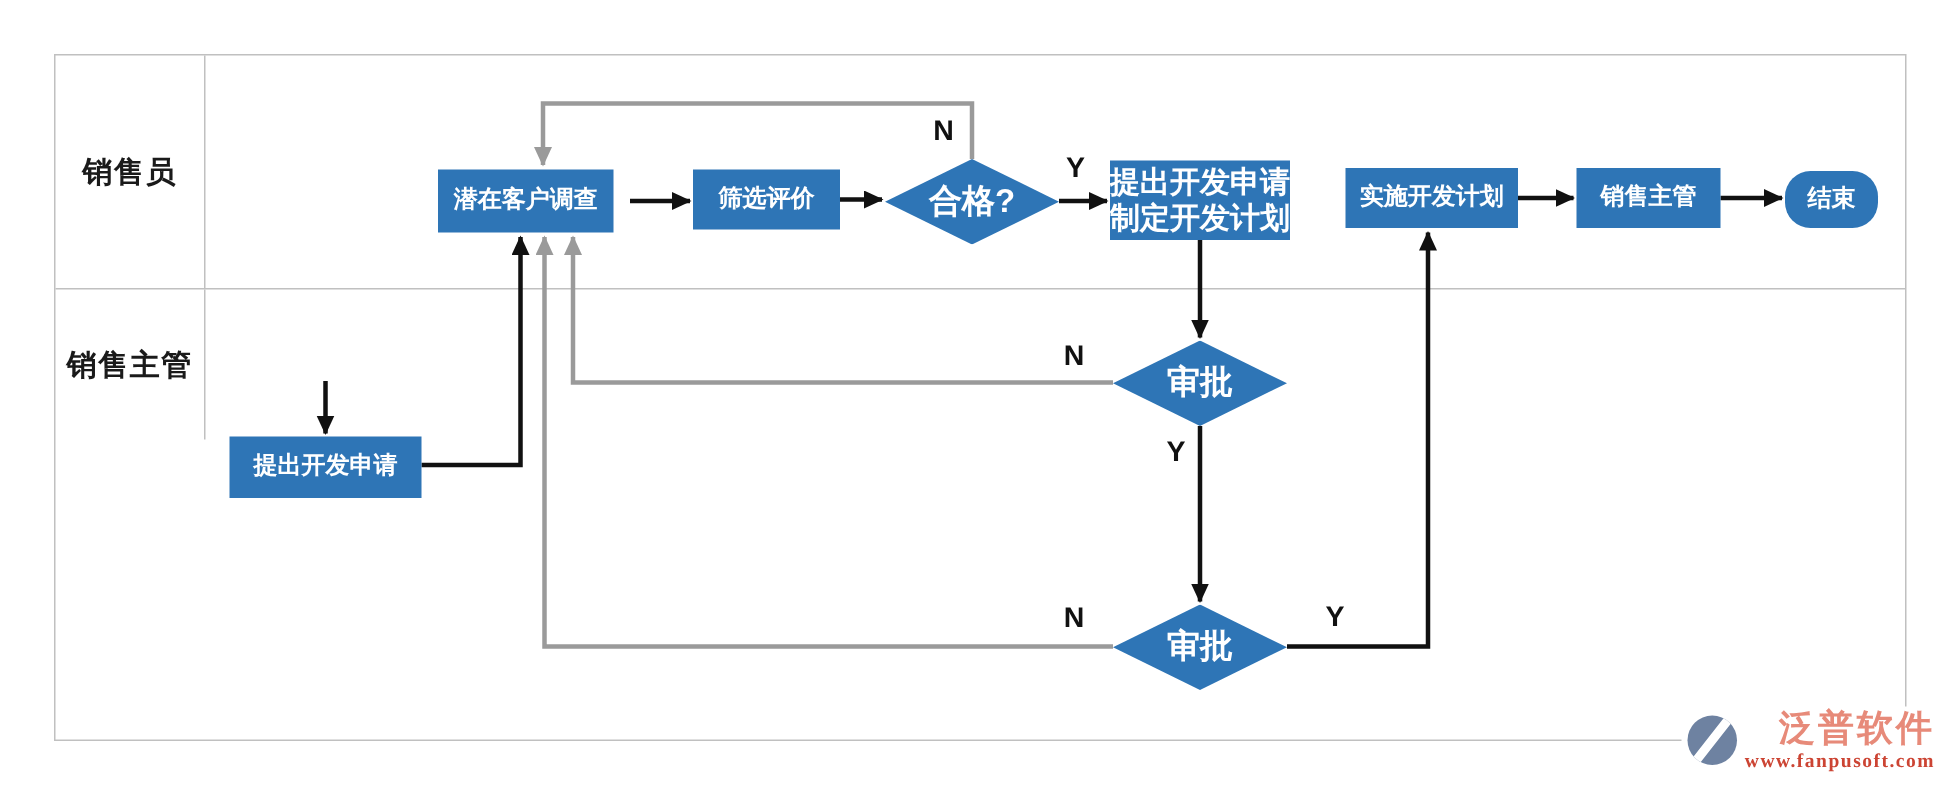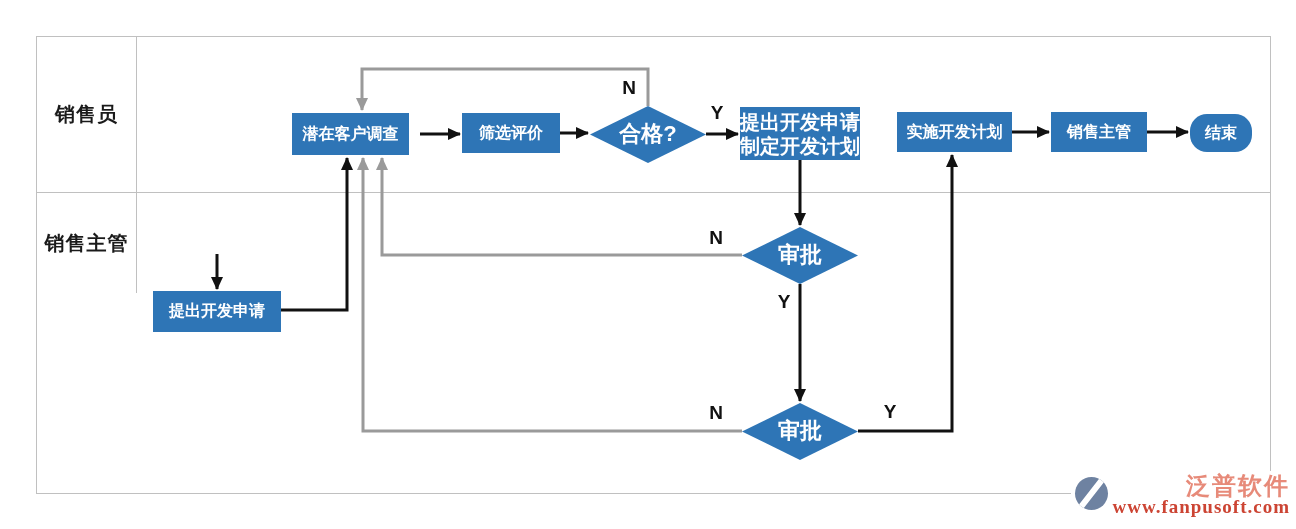--- a/index.html
+++ b/index.html
@@ -43,21 +43,21 @@
 
   
   .footer-logo{position:absolute;right:4px;top:471px;z-index:5;background:#ffffff;
                display:flex;align-items:center;gap:5px;padding:2px 2px 2px 4px;}
   .logo-mark{position:relative;width:33px;height:33px;border-radius:50%;
              background:var(--logo-icon);overflow:hidden;flex:0 0 33px;}
   .logo-mark::after{content:"";position:absolute;left:13px;top:-6px;width:6px;height:46px;
                     background:#ffffff;transform:rotate(38deg);border-radius:3px;}
   .logo-text{display:flex;flex-direction:column;align-items:flex-end;}
   .brand{font-size:24px;font-weight:bold;color:var(--brand-text);letter-spacing:2px;line-height:26px;}
-  .url{font-family:"Liberation Serif","DejaVu Serif",serif;font-size:19px;font-weight:bold;
+  .url{font-family:"Liberation Serif","DejaVu Serif",serif;font-size:13px;font-weight:bold;
        color:var(--brand-url);line-height:15px;letter-spacing:1px;}
 </style>
 </head>
 <body>
 
 <div class="canvas">
 
   <div class="frame">
     <div class="lane" style="height:155px">
       <div class="lane-label">销售员</div>

